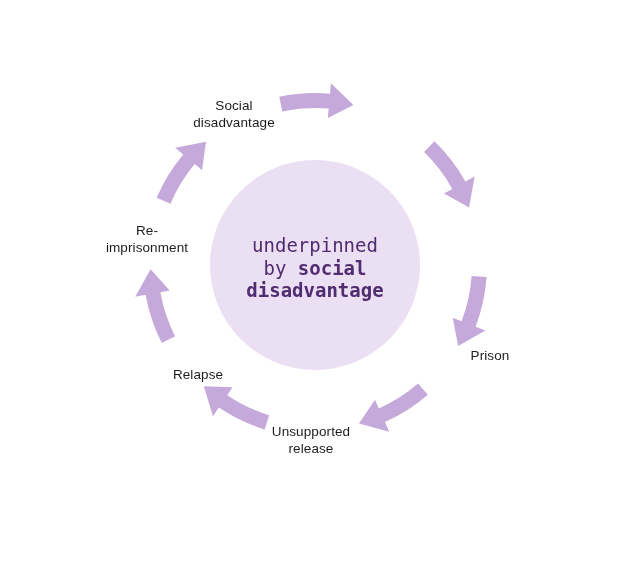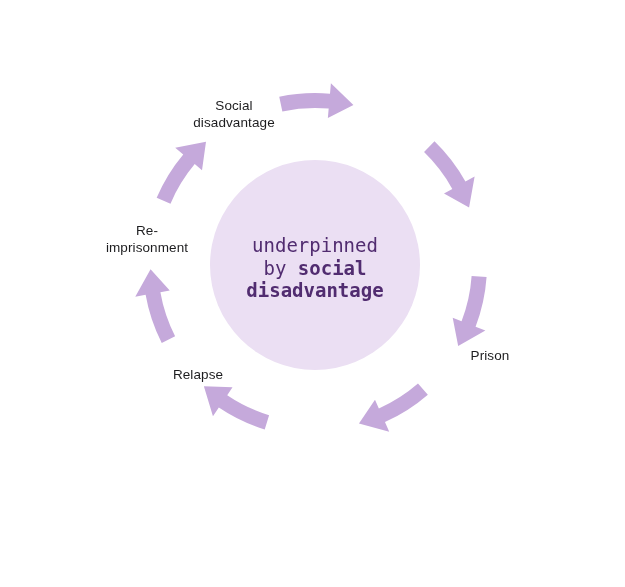--- a/index.html
+++ b/index.html
@@ -80,17 +80,19 @@
 
   <div class="center-text">
     <div>underpinned</div>
     <div><span>by </span><span class="bold">social</span></div>
     <div class="bold">disadvantage</div>
   </div>
 
   <div class="stage-label pos-social">Social
 disadvantage</div>
   <div class="stage-label pos-prison">Prison</div>
+  <div class="stage-label pos-unsupported">Unsupported
+release</div>
   <div class="stage-label pos-relapse">Relapse</div>
   <div class="stage-label pos-reimprisonment">Re-
 imprisonment</div>
 
 </div>
 
 </body></html>

